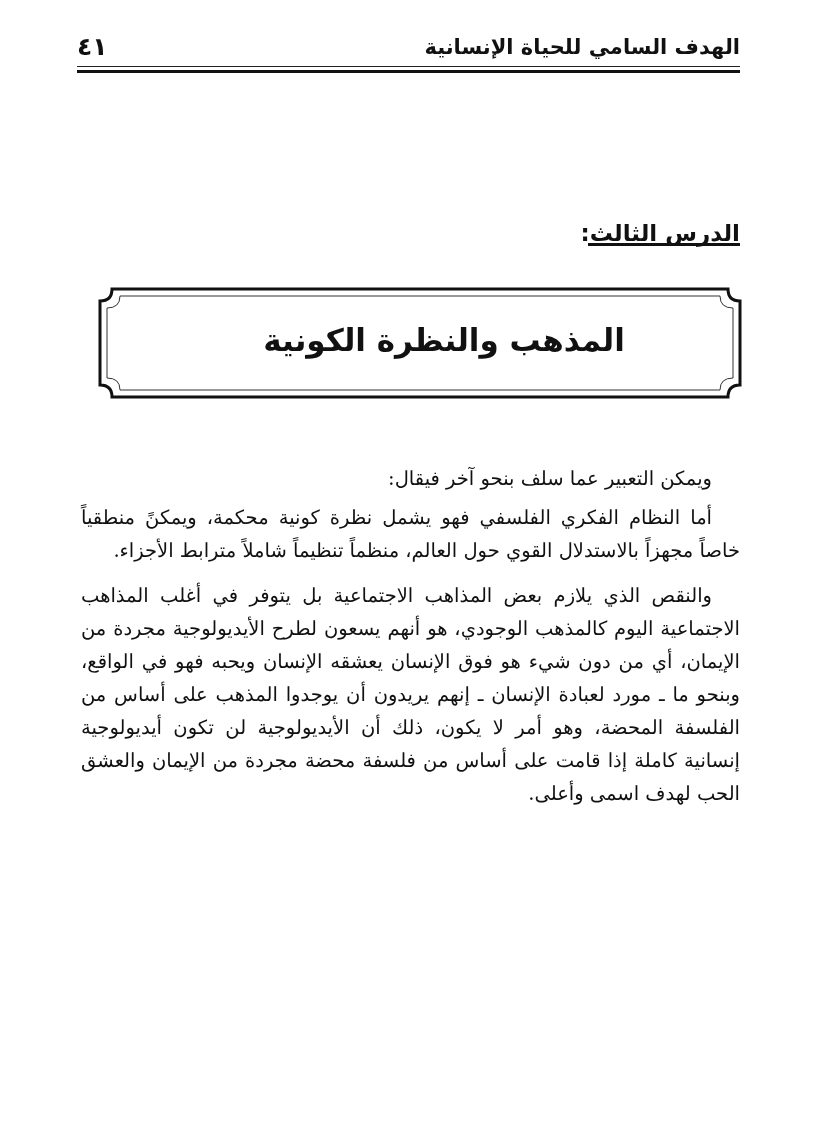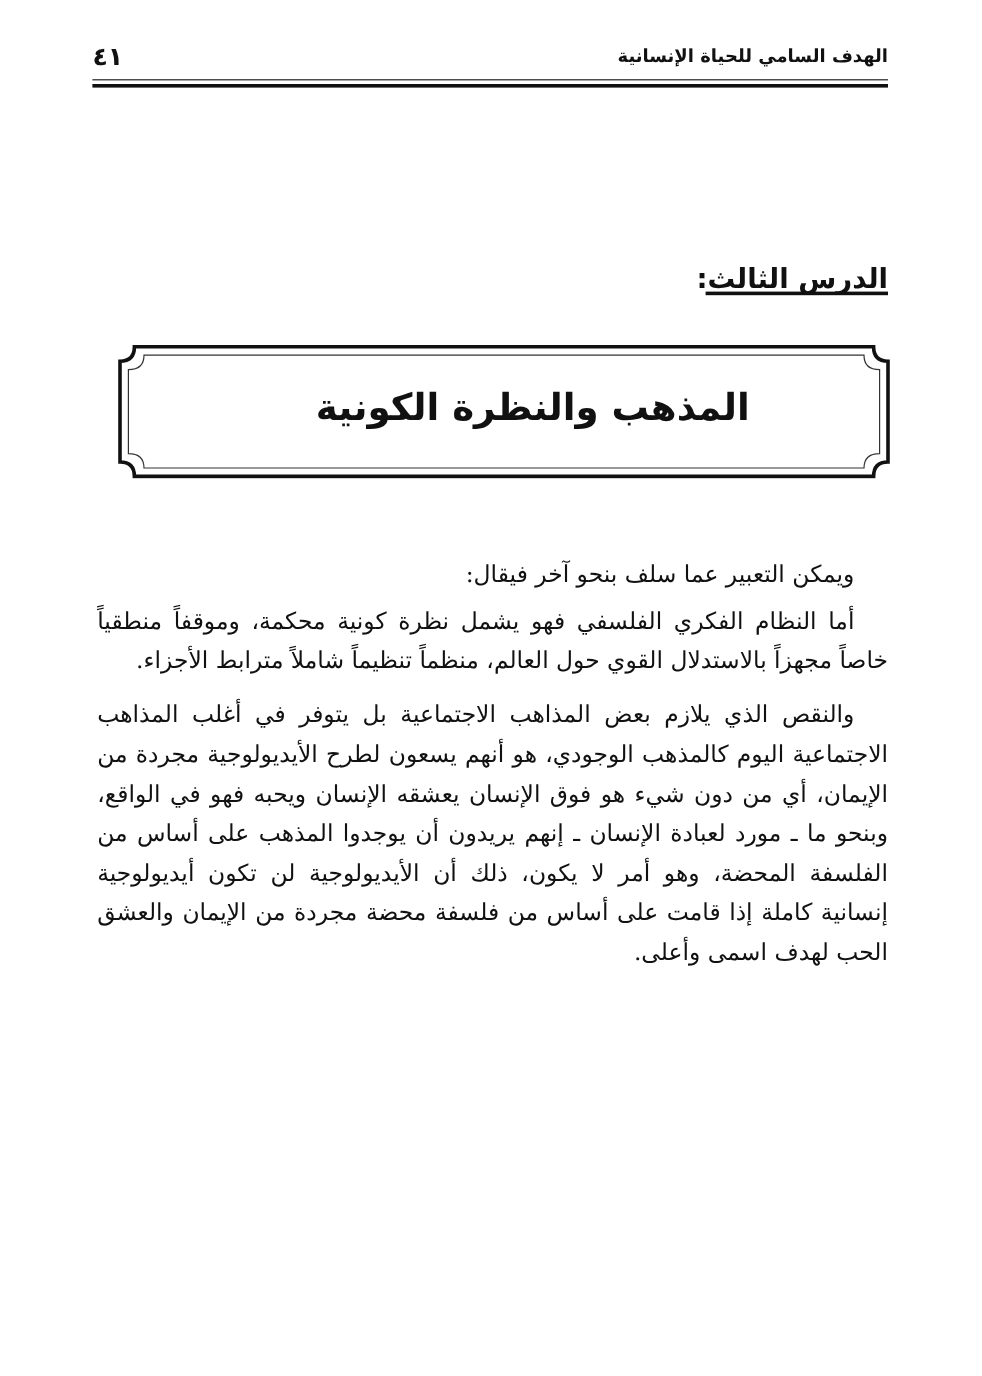--- a/index.html
+++ b/index.html
@@ -1,21 +1,21 @@
 <!DOCTYPE html>
 <html><head>
 <meta charset="utf-8">
 <style>
   html, body { margin: 0; padding: 0; background: #ffffff; }
   body { width: 818px; height: 1147px; position: relative; overflow: hidden; color: #111; }
   .page { position: absolute; inset: 0; direction: rtl; }
 
   .running-header { position: absolute; left: 77px; right: 78px; top: 32px; height: 36px; }
-  .header-title { position: absolute; right: 0; top: 0; font-family: "DejaVu Sans", sans-serif; font-weight: bold; font-size: 15px; line-height: 30px; }
-  .page-number { position: absolute; left: 0; top: 0; font-family: "DejaVu Sans", sans-serif; font-weight: bold; font-size: 21px; line-height: 30px; }
+  .header-title { position: absolute; right: 0; top: 0; font-family: "DejaVu Sans", sans-serif; font-weight: bold; font-size: 21px; line-height: 30px; }
+  .page-number { position: absolute; left: 0; top: 0; font-family: "DejaVu Sans", sans-serif; font-weight: bold; font-size: 25px; line-height: 30px; }
   .header-rule { position: absolute; left: 0; right: 0; top: 34px; height: 0; border-top: 1px solid #222; }
   .header-rule2 { position: absolute; left: 0; right: 0; top: 38px; height: 0; border-top: 3px solid #111; }
 
   .lesson-label { position: absolute; right: 78px; top: 216px; font-family: "DejaVu Sans", sans-serif; font-weight: bold; font-size: 23px; line-height: 34px; }
   .lesson-underline { position: absolute; right: 78px; top: 243px; width: 152px; height: 3px; background: #111; }
 
   .title-frame { position: absolute; left: 98px; top: 287px; width: 644px; height: 112px; }
   .title-frame svg { position: absolute; left: 0; top: 0; }
   .chapter-title { position: absolute; left: 0; right: 0; top: 28px; text-align: center; font-family: "DejaVu Sans", sans-serif; font-weight: bold; font-size: 31px; line-height: 50px; padding-left: 48px; }
 
@@ -41,17 +41,17 @@
   <div class="title-frame">
     <svg width="644" height="112" viewBox="0 0 644 112">
       <path d="M14 2 H630 Q630 14 642 14 V98 Q630 98 630 110 H14 Q14 98 2 98 V14 Q14 14 14 2 Z" fill="none" stroke="#111" stroke-width="3"></path>
       <path d="M22 9 H622 Q622 21 635 21 V91 Q622 91 622 103 H22 Q22 91 9 91 V21 Q22 21 22 9 Z" fill="none" stroke="#333" stroke-width="1"></path>
     </svg>
     <div class="chapter-title">المذهب والنظرة الكونية</div>
   </div>
 
   <div class="body-text">
     <p class="para first">ويمكن التعبير عما سلف بنحو آخر فيقال:</p>
-    <p class="para">أما النظام الفكري الفلسفي فهو يشمل نظرة كونية محكمة، وموقفاً منطقياً خاصاً مجهزاً بالاستدلال القوي حول العالم، منظماً تنظيماً شاملاً مترابط الأجزاء.</p>
+    <p class="para">أما النظام الفكري الفلسفي فهو يشمل نظرة كونية محكمة، ويمكنً منطقياً خاصاً مجهزاً بالاستدلال القوي حول العالم، منظماً تنظيماً شاملاً مترابط الأجزاء.</p>
     <p class="para">والنقص الذي يلازم بعض المذاهب الاجتماعية بل يتوفر في أغلب المذاهب الاجتماعية اليوم كالمذهب الوجودي، هو أنهم يسعون لطرح الأيديولوجية مجردة من الإيمان، أي من دون شيء هو فوق الإنسان يعشقه الإنسان ويحبه فهو في الواقع، وبنحو ما ـ مورد لعبادة الإنسان ـ إنهم يريدون أن يوجدوا المذهب على أساس من الفلسفة المحضة، وهو أمر لا يكون، ذلك أن الأيديولوجية لن تكون أيديولوجية إنسانية كاملة إذا قامت على أساس من فلسفة محضة مجردة من الإيمان والعشق الحب لهدف اسمى وأعلى.</p>
   </div>
 
 </div>
 
 </body></html>

